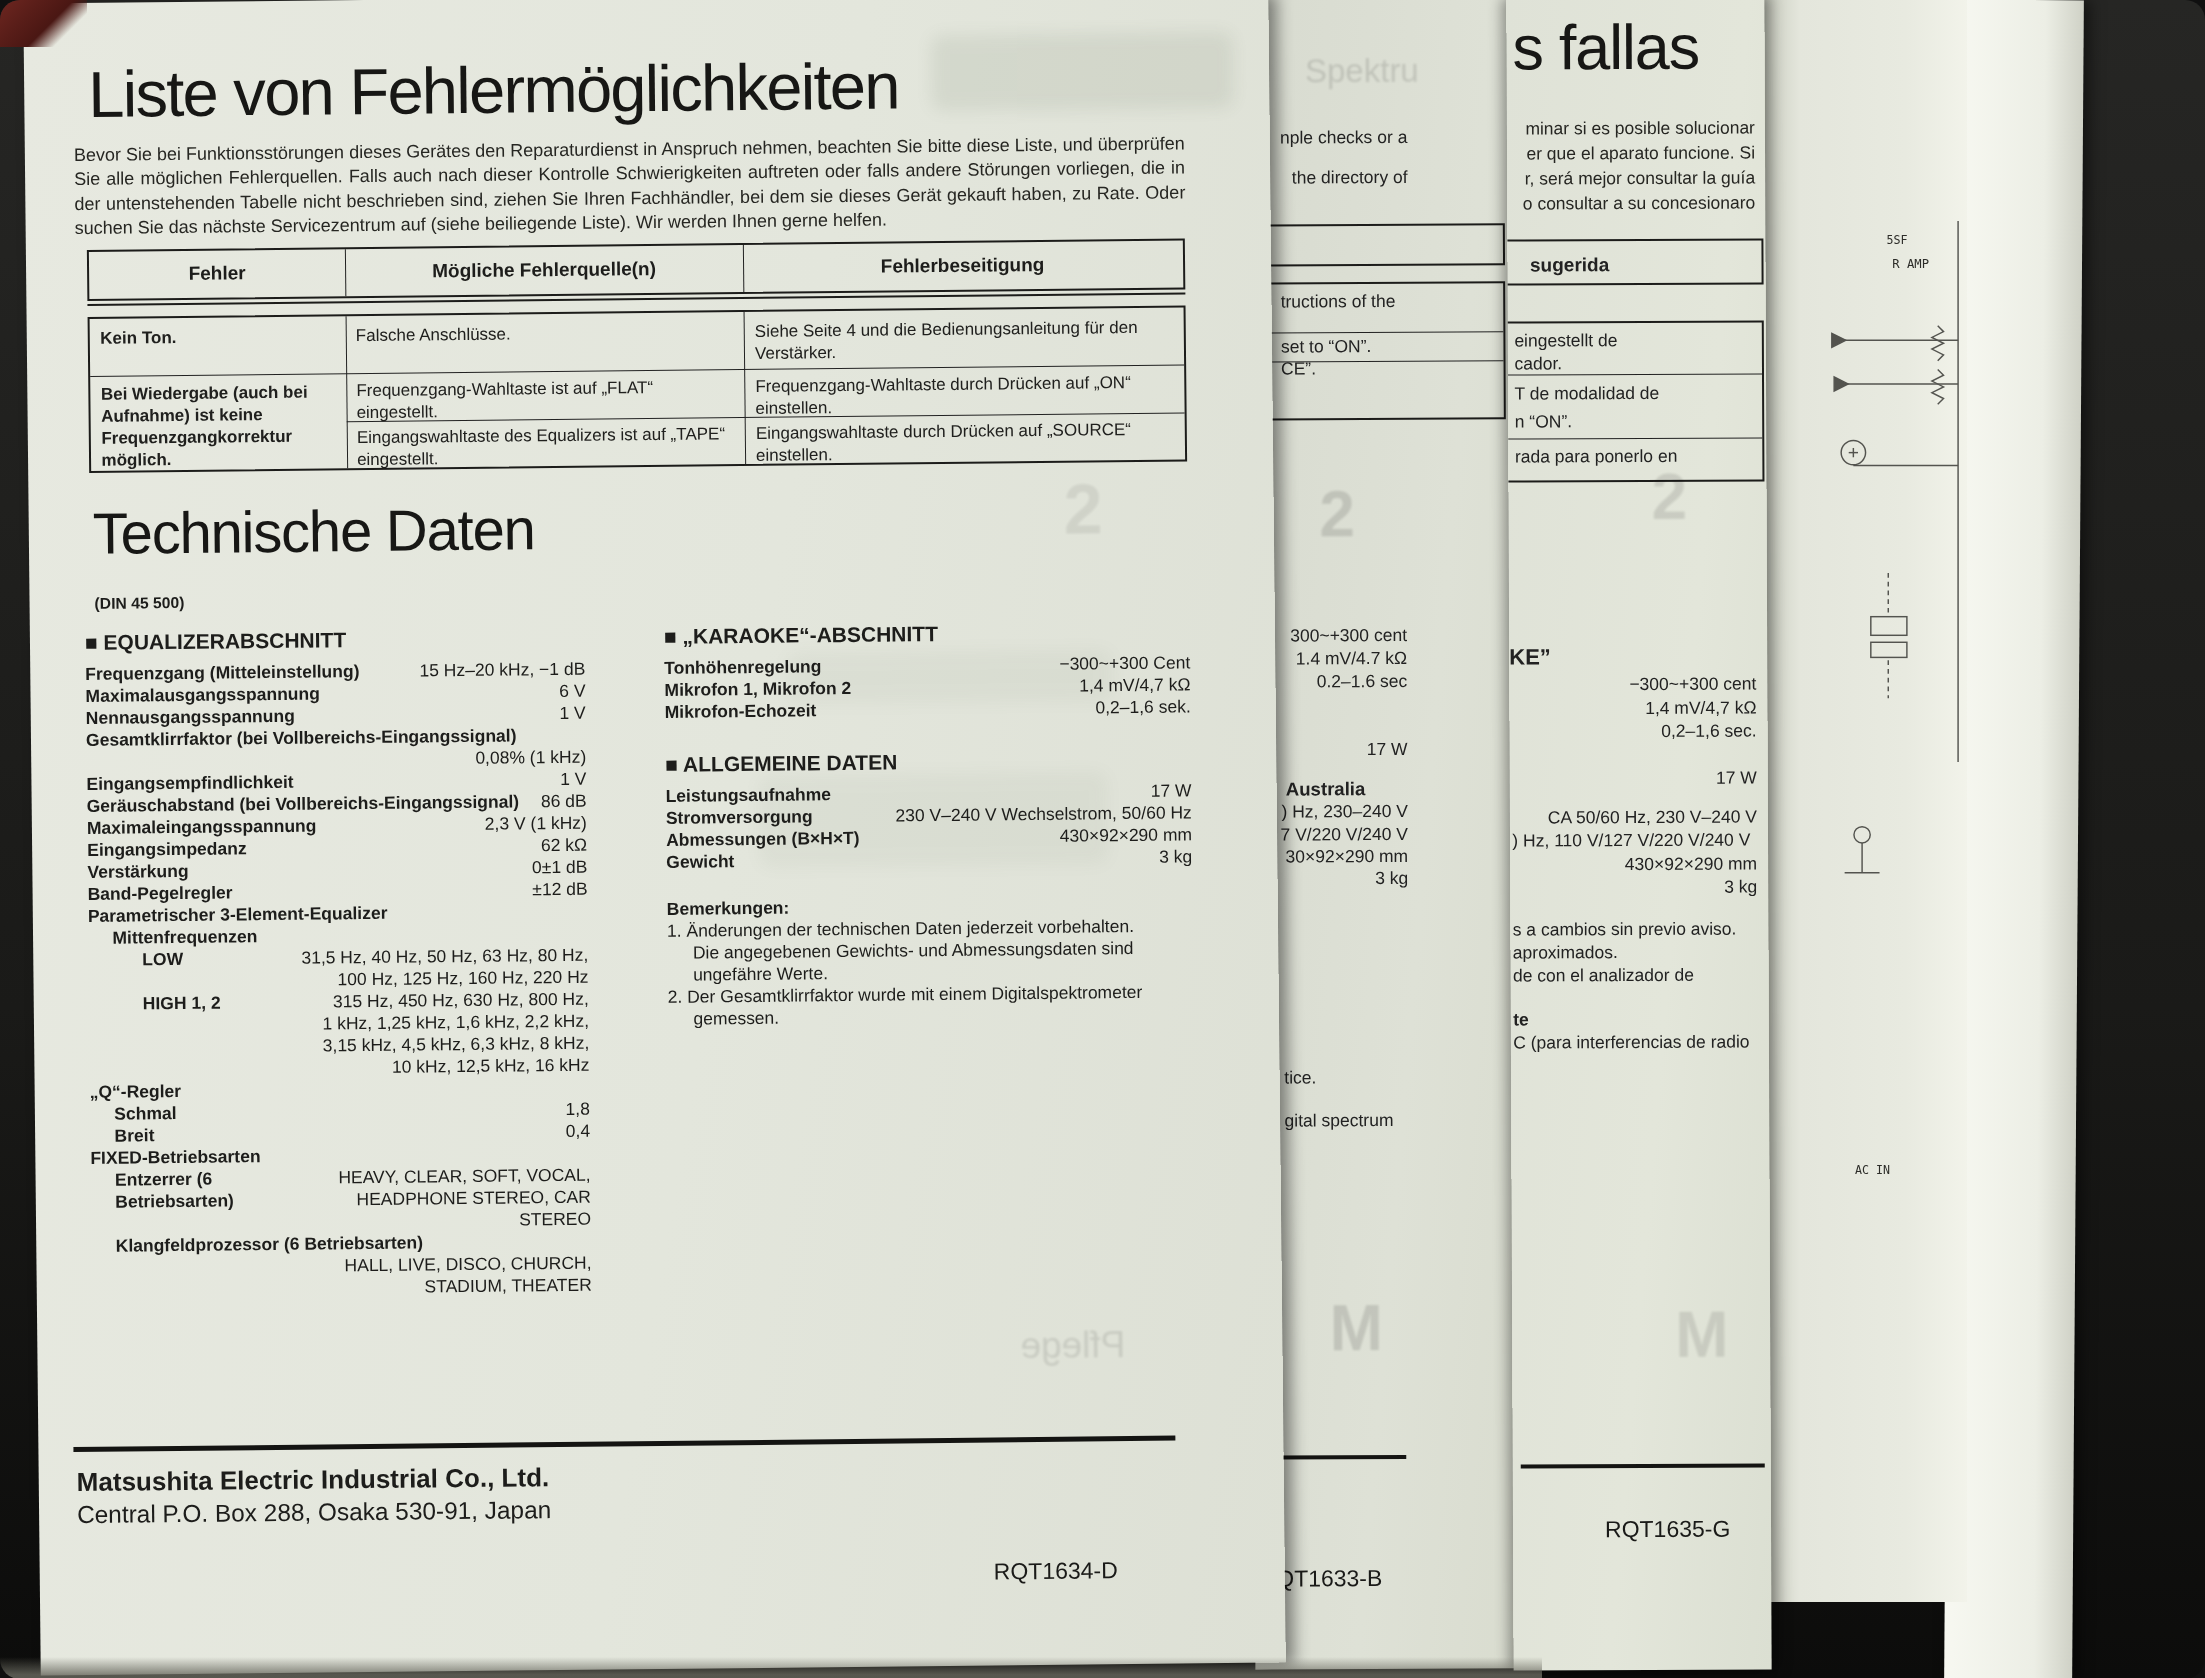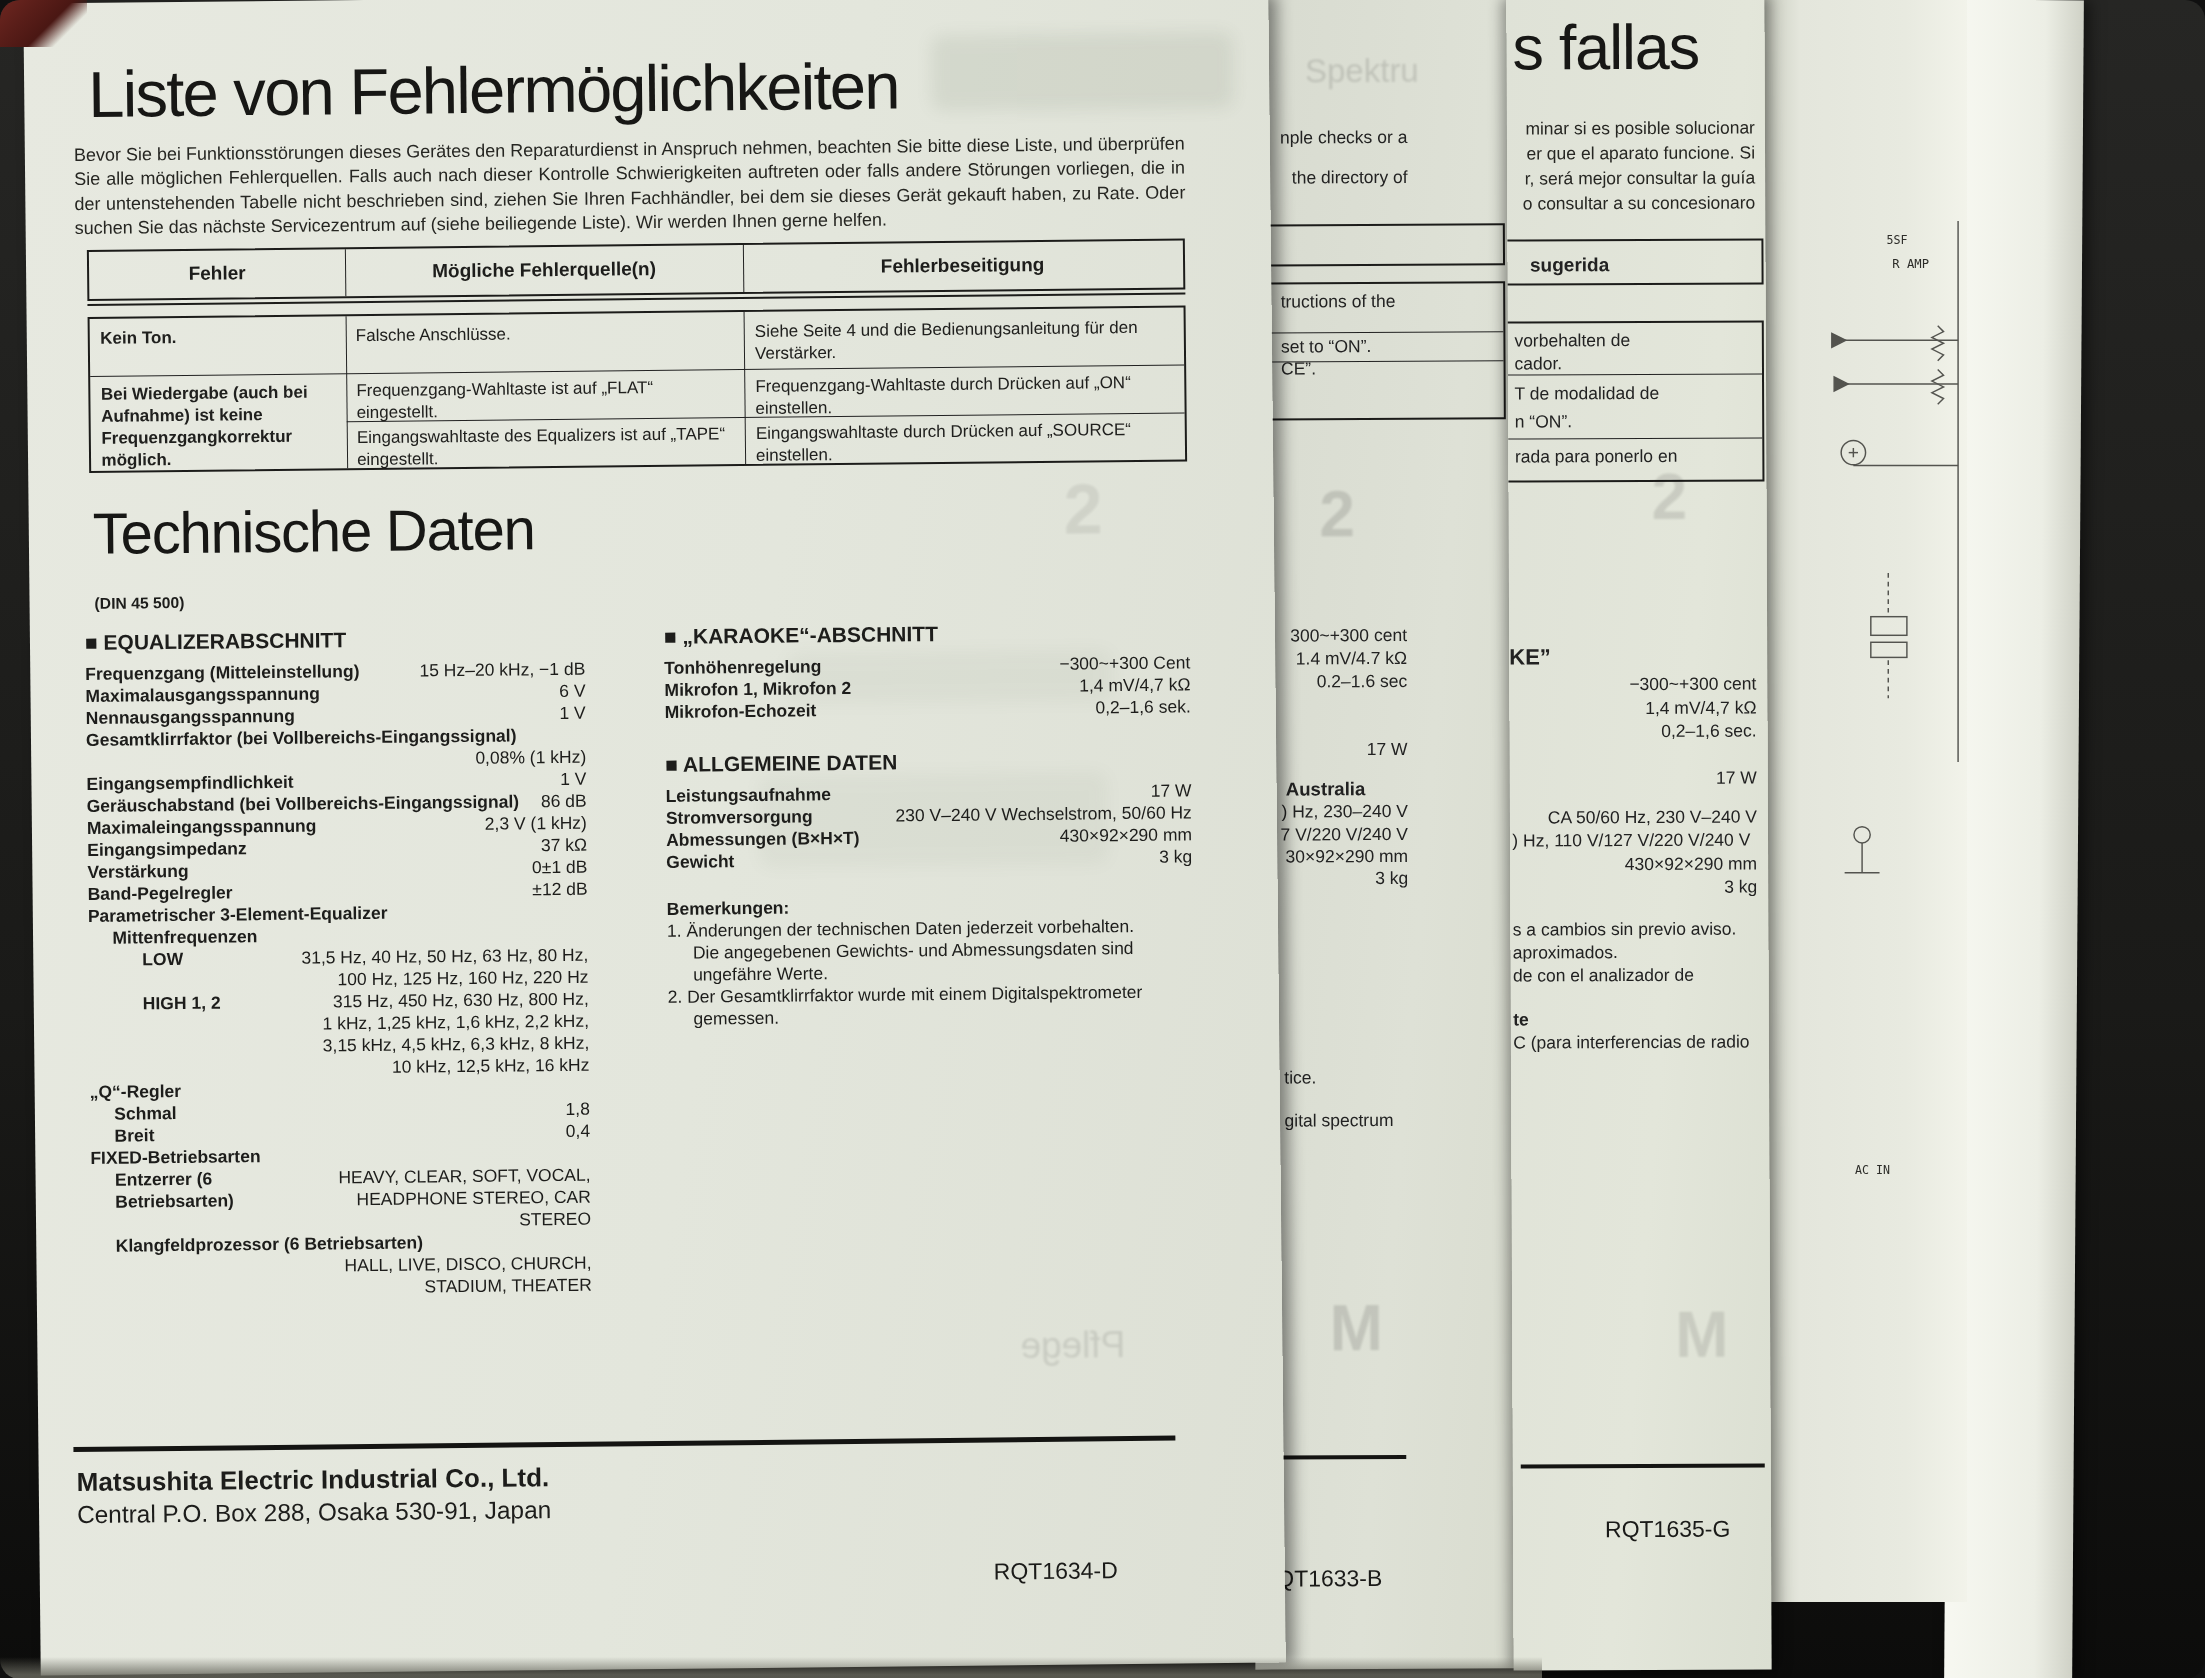--- a/index.html
+++ b/index.html
@@ -142,21 +142,21 @@
       <div class="srow">
           <span class="lbl">Geräuschabstand (bei Vollbereichs-Eingangssignal)</span>
           <span class="val">86 dB</span>
         </div>
       <div class="srow">
           <span class="lbl">Maximaleingangsspannung</span>
           <span class="val">2,3 V (1 kHz)</span>
         </div>
       <div class="srow">
           <span class="lbl">Eingangsimpedanz</span>
-          <span class="val">37 kΩ</span>
+          <span class="val">62 kΩ</span>
         </div>
       <div class="srow">
           <span class="lbl">Verstärkung</span>
           <span class="val">0±1 dB</span>
         </div>
       <div class="srow">
           <span class="lbl">Band-Pegelregler</span>
           <span class="val">±12 dB</span>
         </div>
       <div class="srow">
@@ -290,21 +290,21 @@
 er que el aparato funcione. Si
 r, será mejor consultar la guía
 o consultar a su concesionaro</div>
 
     <div class="tbox" style="left:-17.5px;top:244px;width:269px;height:42px;">
       <div class="frag b" style="left:38px;top:12.8px;font-size:19px;">sugerida</div>
     </div>
     <div class="tbox" style="left:-17.5px;top:326px;width:269px;height:157px;">
       <div class="hline" style="left:0;top:51px;width:269px;"></div>
       <div class="hline" style="left:0;top:115px;width:269px;"></div>
-      <div class="frag" style="left:22px;top:7px;">vorbehalten de</div>
+      <div class="frag" style="left:22px;top:7px;">eingestellt de</div>
       <div class="frag" style="left:22px;top:30px;">cador.</div>
       <div class="frag" style="left:22px;top:60px;">T de modalidad de</div>
       <div class="frag" style="left:22px;top:88px;">n “ON”.</div>
       <div class="frag" style="left:22px;top:123px;">rada para ponerlo en</div>
     </div>
 
     <div class="abs ghost" style="left:143px;top:465px;font-size:64px;opacity:.11;">2</div>
 
     <div class="frag b" style="left:0;top:649px;font-size:22px;">KE”</div>
     <div class="frag right" style="left:0;top:679px;width:247px;">−300~+300 cent</div>

